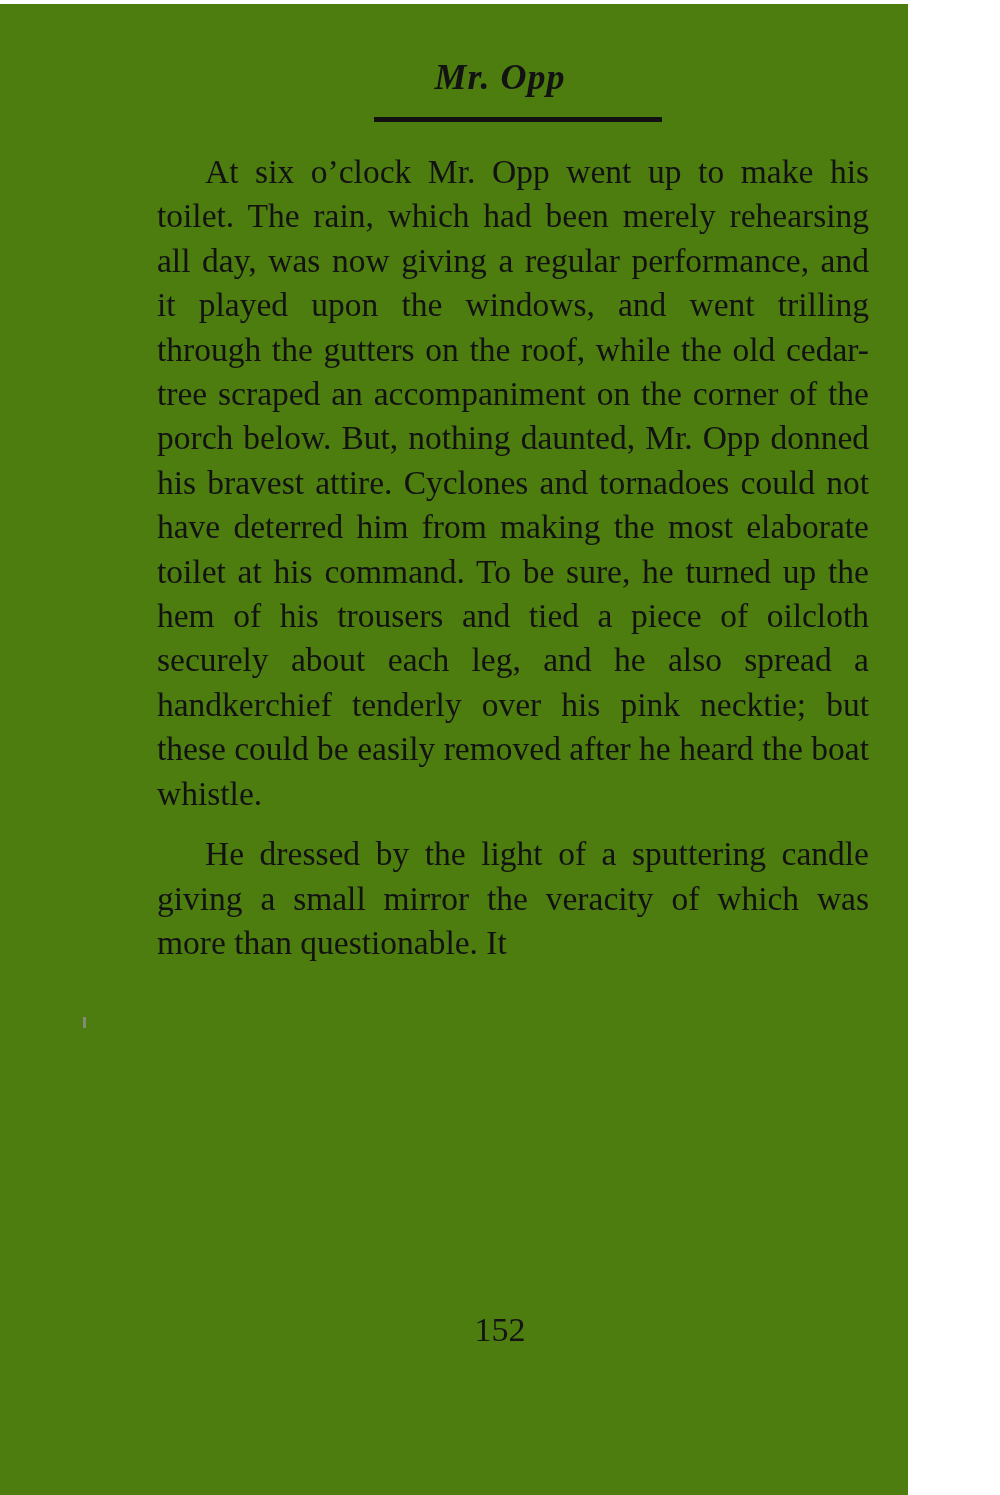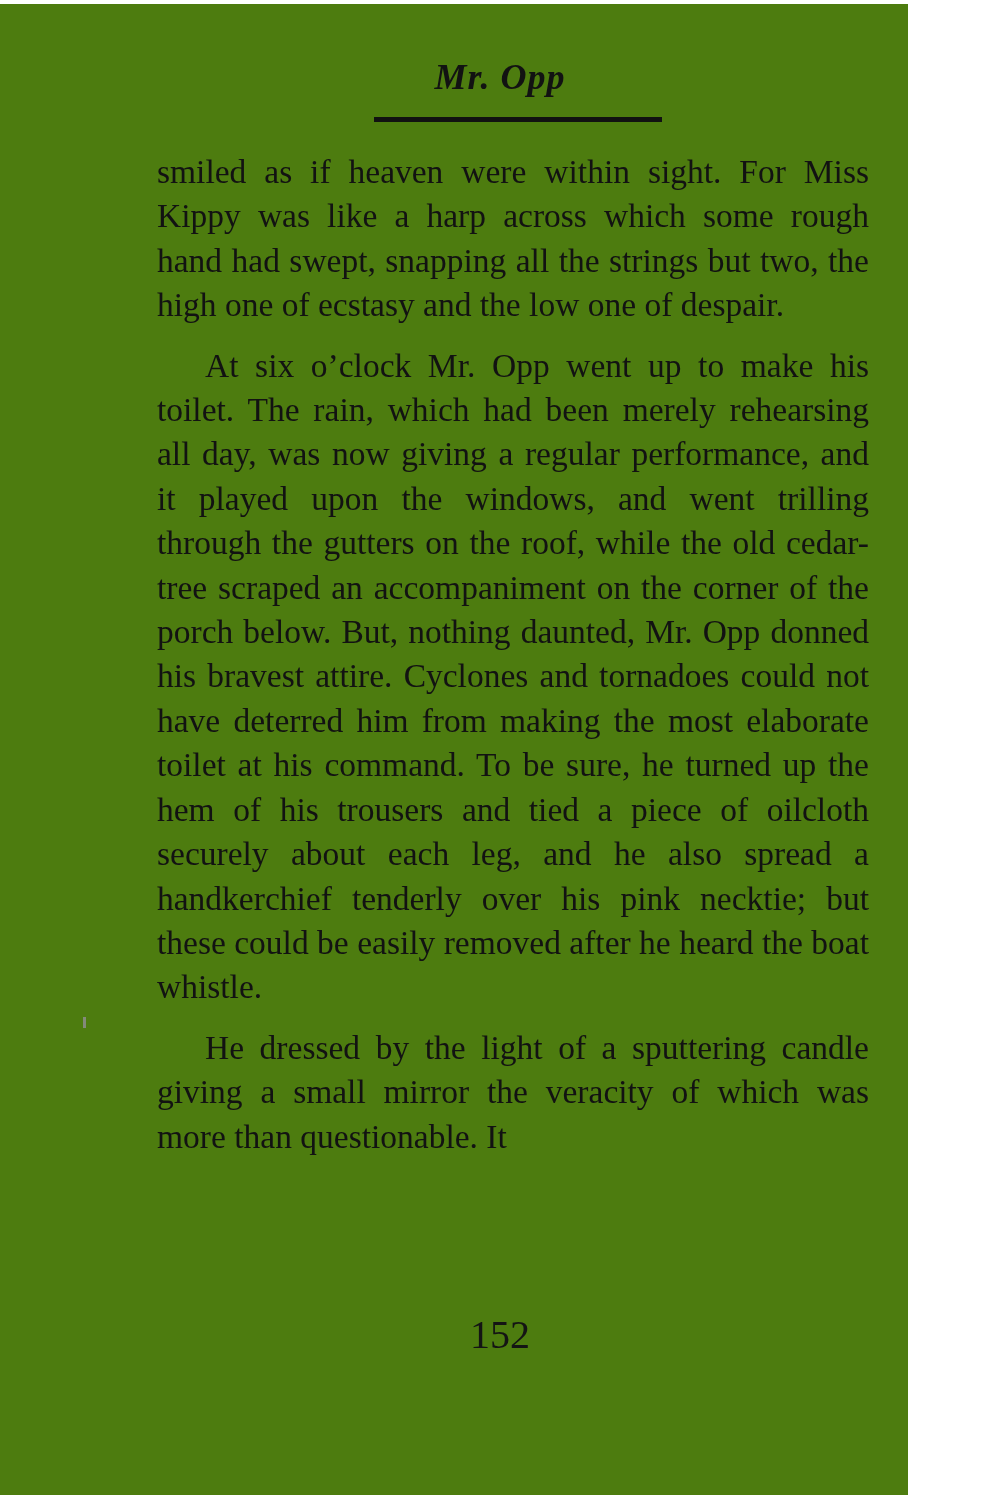--- a/index.html
+++ b/index.html
@@ -74,21 +74,21 @@
   .para + .para {
     margin-top: 16px;
   }
 
   .folio {
     position: absolute;
     top: 1307px;
     left: 0;
     width: 1000px;
     text-align: center;
-    font-size: 40px;
+    font-size: 34px;
     color: #141414;
   }
 
   .speck {
     position: absolute;
     left: 83px;
     top: 1013px;
     width: 3px;
     height: 11px;
     background: #8d8d8d;
@@ -102,20 +102,19 @@
 
   <div class="running-head">
     <span class="title">Mr. Opp</span>
   </div>
 
   <div class="head-rule"></div>
 
   <div class="speck"></div>
 
   <div class="textblock">
-    <p class="para">smiled as if heaven were within sight. For Miss Kippy was like a harp across which some rough hand had swept, snapping all the strings but two, the high one of ecstasy and the low one of despair.</p>
     <p class="para indent">At six o’clock Mr. Opp went up to make his toilet. The rain, which had been merely rehearsing all day, was now giving a regular performance, and it played upon the windows, and went trilling through the gutters on the roof, while the old cedar-tree scraped an accompaniment on the corner of the porch below. But, nothing daunted, Mr. Opp donned his bravest attire. Cyclones and tornadoes could not have deterred him from making the most elaborate toilet at his command. To be sure, he turned up the hem of his trousers and tied a piece of oilcloth securely about each leg, and he also spread a handkerchief tenderly over his pink necktie; but these could be easily removed after he heard the boat whistle.</p>
     <p class="para indent">He dressed by the light of a sputtering candle giving a small mirror the veracity of which was more than questionable. It</p>
   </div>
 
   <div class="folio">152</div>
 
 </div>
 
 </body></html>

